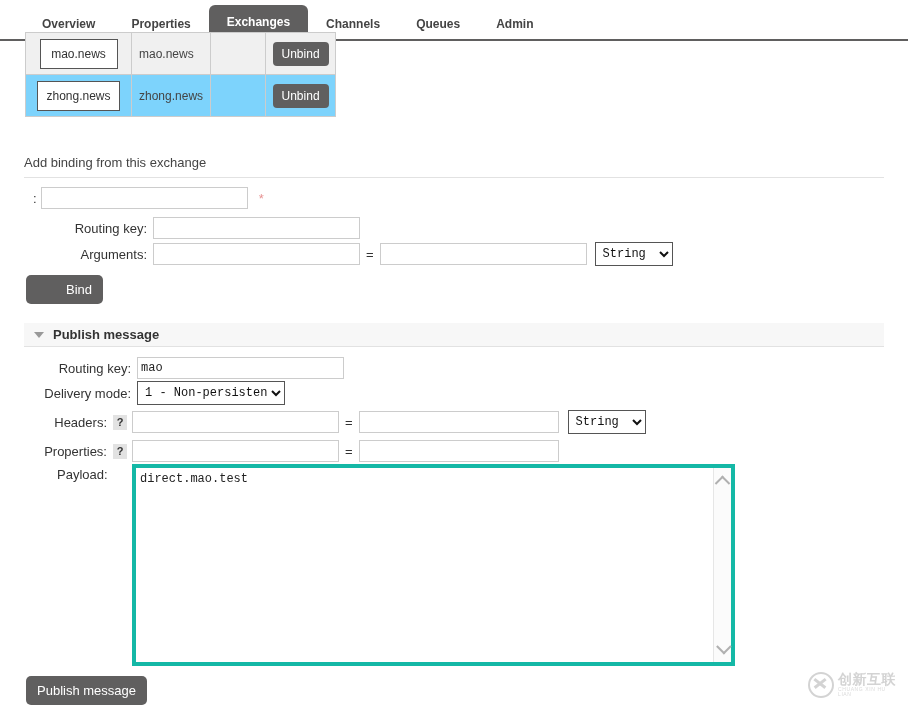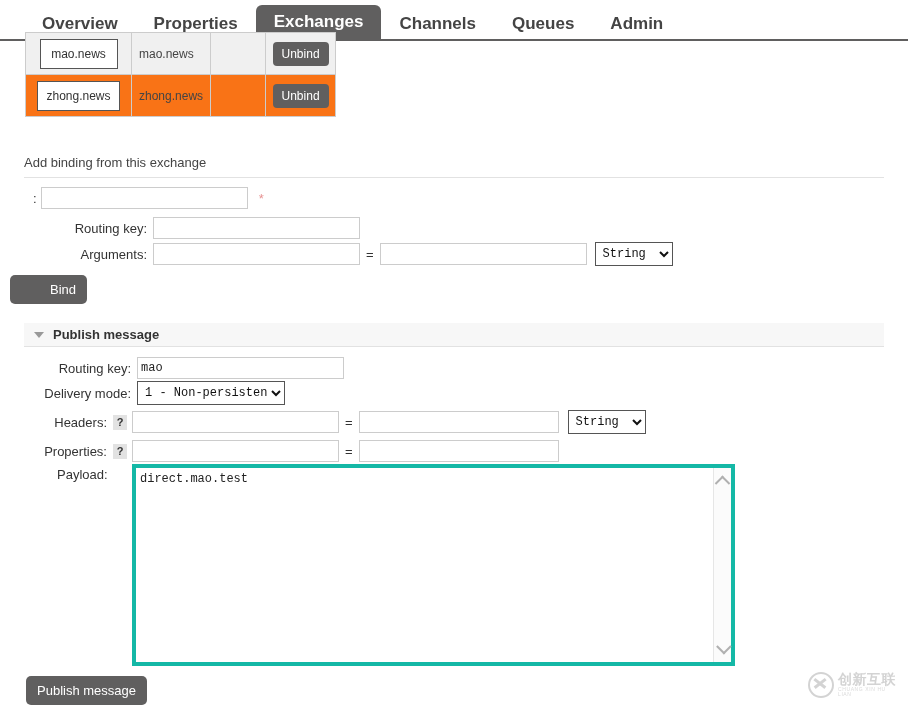--- a/index.html
+++ b/index.html
@@ -34,21 +34,21 @@
     bottom: 0;
     display: flex;
     align-items: flex-end;
     height: 39px;
   }
   .nav-tab {
     display: block;
     padding: 0 18px;
     height: 30px;
     line-height: 30px;
-    font-size: 17px;
+    font-size: 12px;
     font-weight: bold;
     color: #444444;
     text-decoration: none;
     white-space: nowrap;
     border-radius: 6px 6px 0 0;
     cursor: pointer;
     background: transparent;
   }
   .nav-tab.active {
     background: #605f5f;
@@ -66,21 +66,21 @@
     font-size: 12px;
   }
   #bindings-table td {
     border: 1px solid #cccccc;
     padding: 0;
     vertical-align: middle;
     height: 42px;
     box-sizing: border-box;
   }
   .row-alt td { background: #f0f0f0; }
-  .row-plain td { background: #f97316; }
+  .row-plain td { background: #7dd3fc; }
 
   .cell-dest { width: 106px; text-align: center; padding: 4px 5px !important; }
   .cell-rkey { width: 78px; padding: 0 7px !important; color: #444; }
   .cell-args { width: 55px; }
   .cell-act  { width: 70px; text-align: center; }
 
   .dest-link {
     display: inline-block;
     border: 1px solid #555555;
     background: #ffffff;
@@ -208,21 +208,21 @@
   .btn-dark {
     background: #605f5f;
     color: #ffffff;
     border: none;
     border-radius: 5px;
     font-family: "Liberation Sans", sans-serif;
     font-size: 13px;
     padding: 7px 11px;
     cursor: pointer;
   }
-  #bind-button  { position: absolute; left: 10px; top: 275px; padding-left: 40px; }
+  #bind-button  { position: absolute; left: 26px; top: 275px; padding-left: 40px; }
   #publish-button { position: absolute; left: 26px; top: 676px; }
 
   
   #payload-wrap {
     position: absolute;
     left: 132px;
     top: 464px;
     width: 603px;
     height: 202px;
     border: 4px solid #14b8a6;

